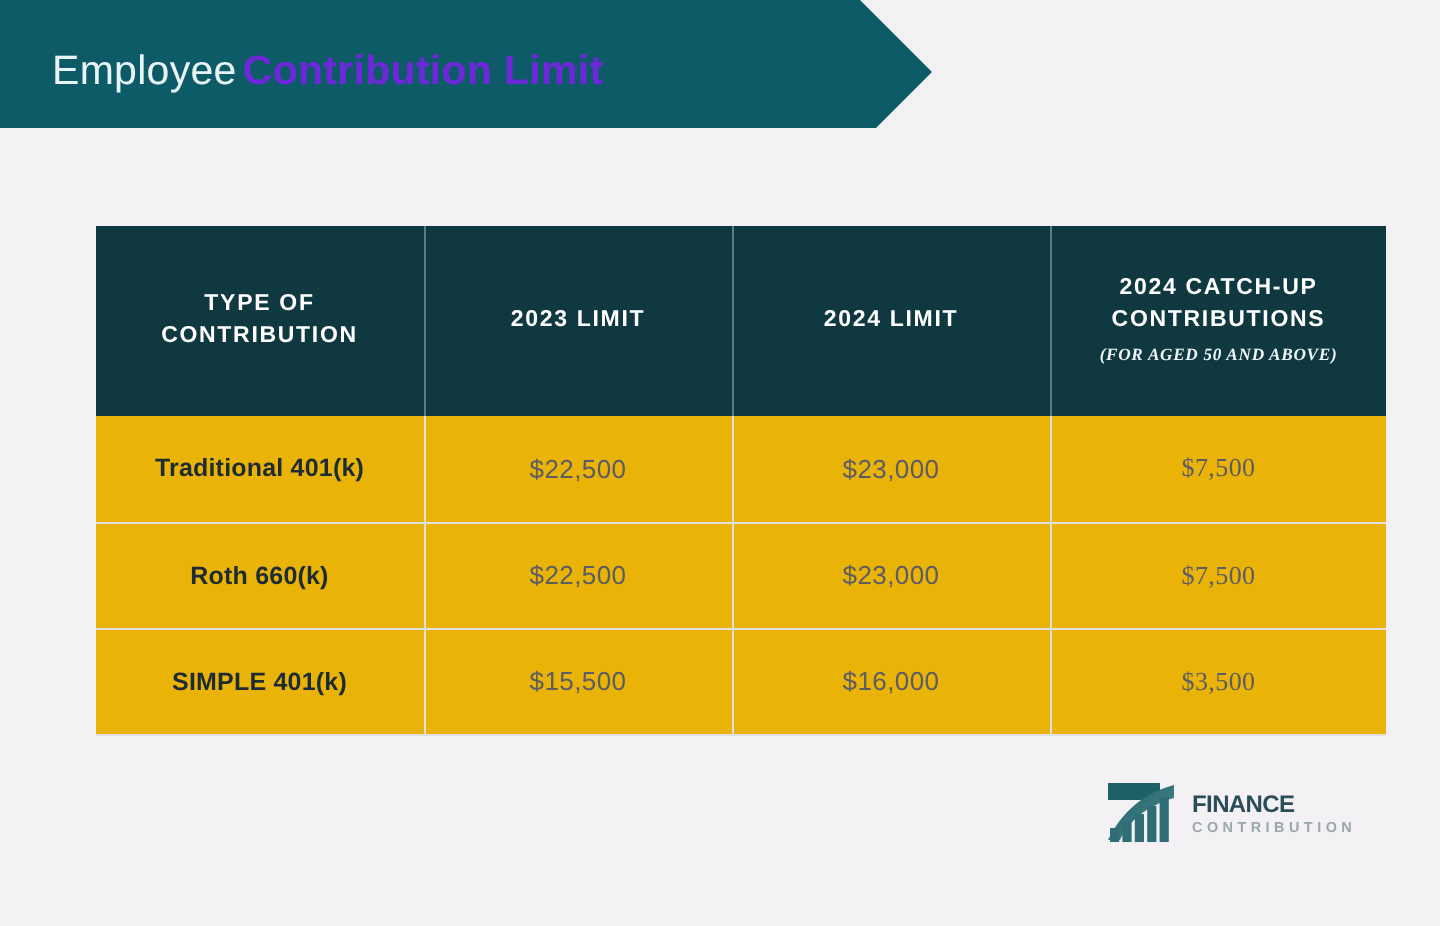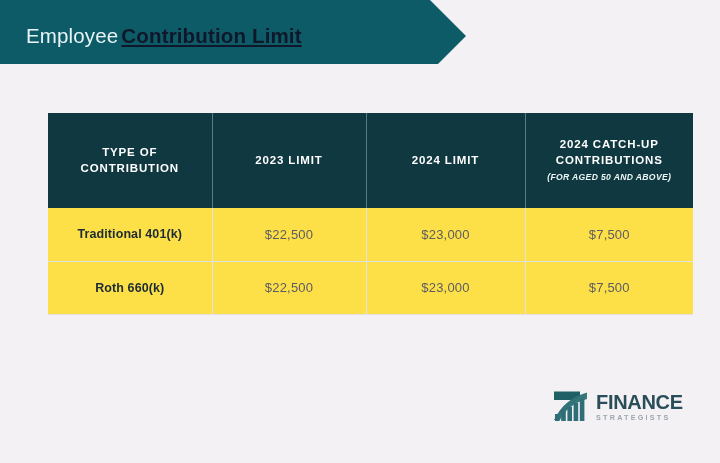--- a/index.html
+++ b/index.html
@@ -41,23 +41,22 @@
     height: 72px;
     display: flex;
     align-items: center;
     font-size: 20.5px;
     letter-spacing: 0.15px;
     color: #e8f4f6;
     white-space: nowrap;
   }
   #banner-title .ttl-strong {
     font-weight: bold;
-    color: #0f172a;
+    color: #6d28d9;
     padding: 0 4px 0 3px;
-    text-decoration: underline;
   }
   #banner-title .ttl-light { font-weight: normal; }
 
   
   #limits-table {
     position: absolute;
     left: 48px;
     top: 113px;
     width: 645px;
     border-collapse: collapse;
@@ -87,34 +86,35 @@
 
   .th-sub {
     display: block;
     font-style: italic;
     font-weight: bold;
     font-size: 8.6px;
     letter-spacing: 0.35px;
     line-height: 1.35;
     margin-top: 3px;
     color: #eef6f7;
+    font-family: Liberation Serif, serif;
   }
 
   #limits-table tbody td {
     height: 53px;
-    background: #fde047;
+    background: #eab308;
     border-right: 1px solid #e3e0e7;
     border-bottom: 1px solid #e3e0e7;
     text-align: center;
     vertical-align: middle;
     font-size: 13px;
     color: #5c5c63;
     letter-spacing: 0.2px;
   }
-  #limits-table tbody td:last-child { border-right: none; }
+  #limits-table tbody td:last-child { border-right: none; font-family: Liberation Serif, serif; }
   #limits-table tbody tr:last-child td { border-bottom: 1px solid #e3e0e7; }
 
   #limits-table tbody td.rowlabel {
     font-weight: bold;
     color: #1d2b33;
     font-size: 12.5px;
     letter-spacing: 0.1px;
   }
 
   
@@ -126,21 +126,21 @@
     align-items: center;
     gap: 7px;
   }
 
   #brand-mark { display: block; }
 
   #brand-text { line-height: 1; padding-top: 1px; }
 
   #brand-name {
     display: block;
-    font-size: 20px;
+    font-size: 12px;
     font-weight: bold;
     color: #2a4d5a;
     letter-spacing: -0.3px;
   }
   #brand-tagline {
     display: block;
     font-size: 7.2px;
     font-weight: bold;
     color: #9aa7ad;
     letter-spacing: 2.25px;
@@ -182,20 +182,26 @@
       <td>$22,500</td>
       <td>$23,000</td>
       <td>$7,500</td>
     </tr>
     <tr>
       <td class="rowlabel">Roth 660(k)</td>
       <td>$22,500</td>
       <td>$23,000</td>
       <td>$7,500</td>
     </tr>
+    <tr>
+      <td class="rowlabel">SIMPLE 401(k)</td>
+      <td>$15,500</td>
+      <td>$16,000</td>
+      <td>$3,500</td>
+    </tr>
   </tbody>
 </table>
 
 <div id="brand-logo">
   <svg id="brand-mark" width="36" height="32" viewBox="0 0 36 32" aria-hidden="true">
     <defs>
       <linearGradient id="gmark" x1="0" y1="0" x2="1" y2="1">
         <stop offset="0%" stop-color="#1d5b63"></stop>
         <stop offset="100%" stop-color="#4c8f92"></stop>
       </linearGradient>
@@ -206,15 +212,15 @@
     <path d="M1 30 C 8 16, 18 7, 34 2.5 L 34 9 C 20 13, 11 21, 7 30 Z" fill="url(#gmark)"></path>
 
     <rect x="2" y="24" width="4.6" height="7" fill="#2f6d77"></rect>
     <rect x="8.2" y="20.5" width="4.6" height="10.5" fill="#2f6d77"></rect>
     <rect x="14.4" y="17" width="4.6" height="14" fill="#2f6d77"></rect>
     <rect x="20.6" y="13" width="4.6" height="18" fill="#2f6d77"></rect>
     <rect x="26.8" y="8.5" width="4.6" height="22.5" fill="#2f6d77"></rect>
   </svg>
   <span id="brand-text">
     <span id="brand-name">FINANCE</span>
-    <span id="brand-tagline">STRATEGISTS</span>
+    <span id="brand-tagline">CONTRIBUTION</span>
   </span>
 </div>
 
 </body></html>

